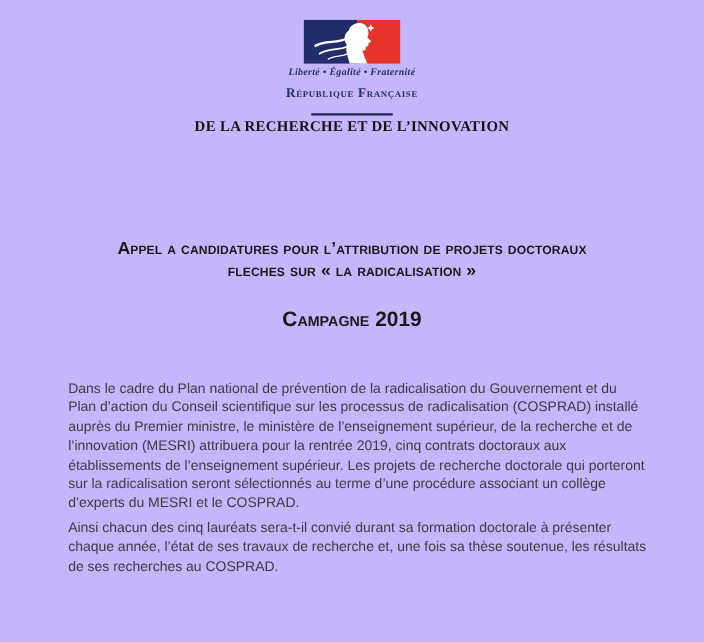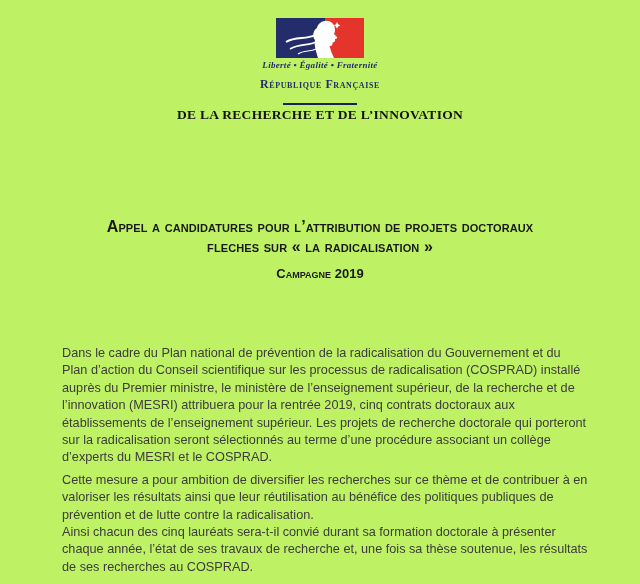--- a/index.html
+++ b/index.html
@@ -1,20 +1,20 @@
 <!DOCTYPE html>
 <html lang="fr"><head>
 <meta charset="utf-8">
 <style>
   html, body { margin: 0; padding: 0; background: #ffffff; }
   .page {
     position: relative;
     width: 640px;
     height: 584px;
-    background: #bef264;
+    background: #c4b5fd;
     overflow: hidden;
     font-family: "Liberation Sans", sans-serif;
     color: #1b1b1b;
     text-decoration: underline;
   }
 
   
   .logo-block {
     position: absolute;
     top: 18px;
@@ -77,24 +77,24 @@
   }
   .doc-title {
     font-weight: 700;
     font-variant: small-caps;
     font-size: 16px;
     line-height: 20px;
     letter-spacing: 0.1px;
     color: #191919;
   }
   .campaign {
-    margin-top: 9px;
+    margin-top: 23px;
     font-weight: 700;
     font-variant: small-caps;
-    font-size: 13px;
+    font-size: 19px;
     color: #191919;
   }
 
   
   .body-text {
     position: absolute;
     top: 345px;
     left: 62px;
     width: 526px;
     font-size: 12.7px;
@@ -138,17 +138,16 @@
   <div class="title-block">
     <div class="doc-title">
       <div>Appel a candidatures pour l’attribution de projets doctoraux</div>
       <div>fleches sur « la radicalisation »</div>
     </div>
     <div class="campaign">Campagne 2019</div>
   </div>
 
   <div class="body-text">
     <p class="gap-after">Dans le cadre du Plan national de prévention de la radicalisation du Gouvernement et du Plan d’action du Conseil scientifique sur les processus de radicalisation (COSPRAD) installé auprès du Premier ministre, le ministère de l’enseignement supérieur, de la recherche et de l’innovation (MESRI) attribuera pour la rentrée 2019, cinq contrats doctoraux aux établissements de l’enseignement supérieur. Les projets de recherche doctorale qui porteront sur la radicalisation seront sélectionnés au terme d’une procédure associant un collège d’experts du MESRI et le COSPRAD.</p>
-    <p>Cette mesure a pour ambition de diversifier les recherches sur ce thème et de contribuer à en valoriser les résultats ainsi que leur réutilisation au bénéfice des politiques publiques de prévention et de lutte contre la radicalisation.</p>
     <p>Ainsi chacun des cinq lauréats sera-t-il convié durant sa formation doctorale à présenter chaque année, l’état de ses travaux de recherche et, une fois sa thèse soutenue, les résultats de ses recherches au COSPRAD.</p>
   </div>
 
 </div>
 
 </body></html>

